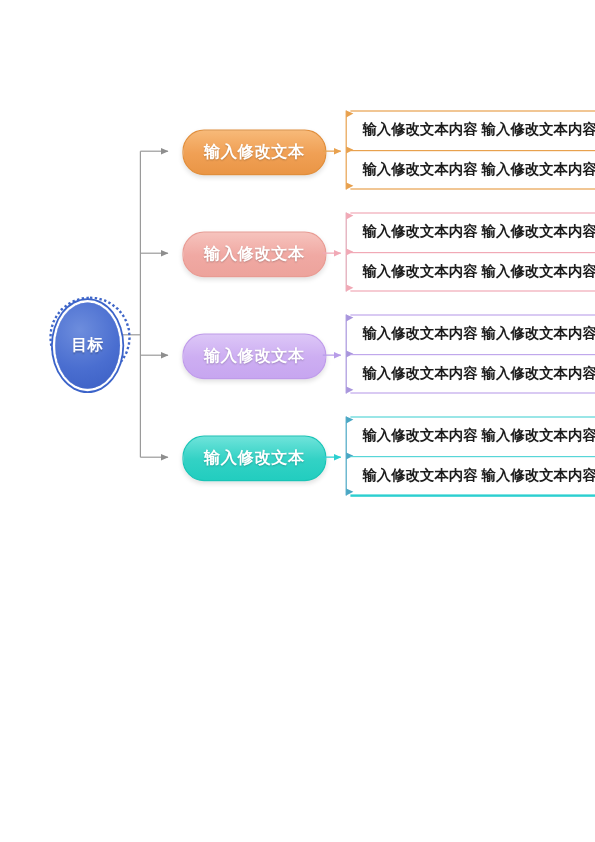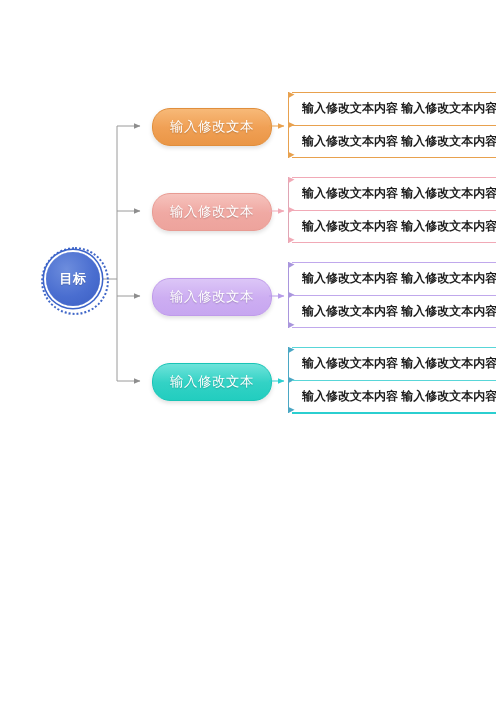--- a/index.html
+++ b/index.html
@@ -16,21 +16,21 @@
     height: 702px;
     background: #ffffff;
     overflow: hidden;
   }
   
   .root-node {
     position: absolute;
     left: 46px;
     top: 252px;
     width: 54px;
-    height: 54px;
+    height: 72px;
     border-radius: 50%;
     background: #4a6fd0;
     background: radial-gradient(circle at 38% 32%, #6d8ddd 0%, #4a6ed0 55%, #3a5ec3 100%);
     box-shadow: 0 0 0 2px #ffffff, 0 0 0 3.5px #3b63c9;
     display: flex;
     align-items: center;
     justify-content: center;
     z-index: 6;
   }
   .root-ring {
@@ -77,21 +77,21 @@
     height: 36px;
     border-radius: 18px;
     display: flex;
     align-items: center;
     justify-content: center;
     box-shadow: 0 2px 4px rgba(0,0,0,0.13);
   }
   .pill-label {
     color: #ffffff;
     font-size: 13.5px;
-    font-weight: normal;
+    font-weight: bold;
     letter-spacing: 0.5px;
     text-shadow: 0 1px 1.5px rgba(0,0,0,0.22);
     white-space: nowrap;
     user-select: none;
   }
   
   .pill.c0 { background: linear-gradient(180deg, #f7b978 0%, #f0a055 52%, #ea9646 100%); border: 1px solid #e08e3c; }
   .pill.c1 { background: linear-gradient(180deg, #f6c3bd 0%, #f0a9a3 52%, #eda39c 100%); border: 1px solid #e89b93; }
   .pill.c2 { background: linear-gradient(180deg, #dcc6f7 0%, #cdaef2 52%, #c7a6f0 100%); border: 1px solid #bf9bea; }
   .pill.c3 { background: linear-gradient(180deg, #6ee3da 0%, #33d2c5 52%, #22cdbf 100%); border: 1px solid #19c4b6; }

